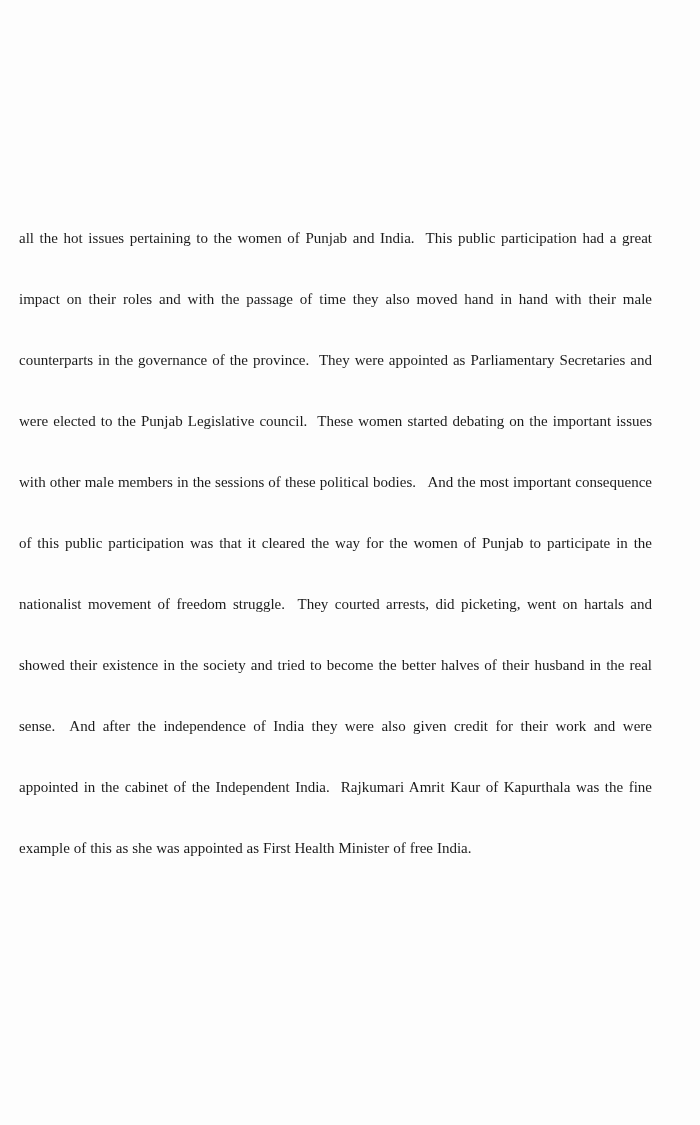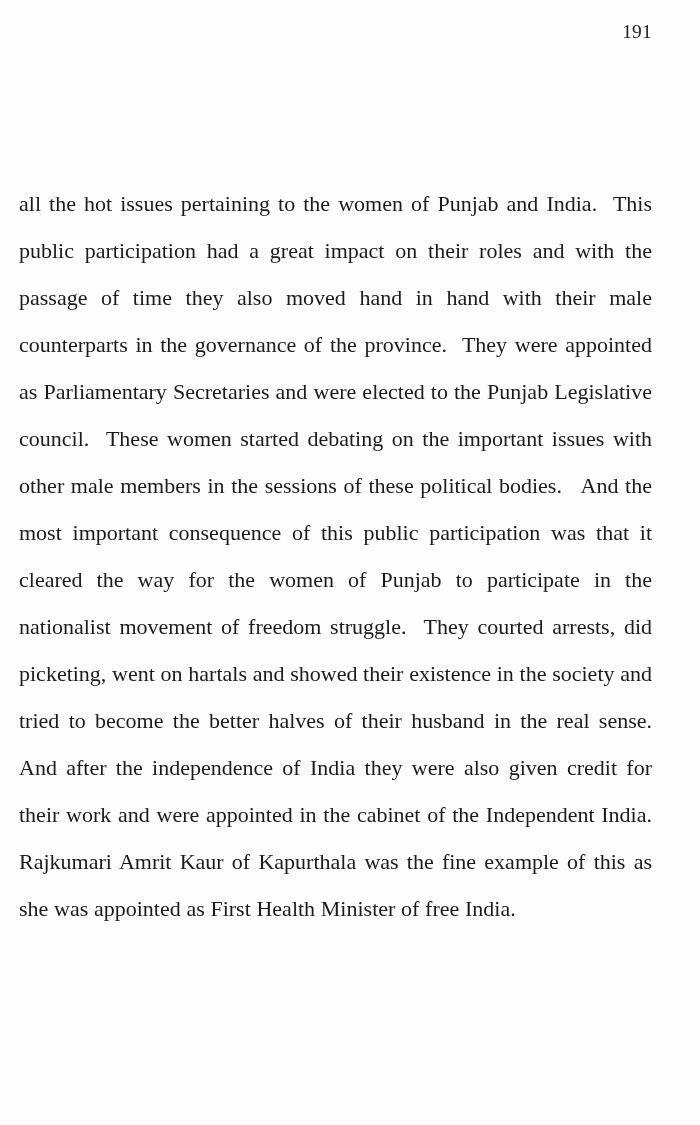--- a/index.html
+++ b/index.html
@@ -43,43 +43,40 @@
     color: #222222;
     letter-spacing: 0.2px;
   }
 
   
   #body-text {
     position: absolute;
     top: 86px;
     left: 19px;
     width: 633px;
-    font-size: 22px;
-    line-height: 47px;
+    font-size: 15px;
+    line-height: 61px;
     text-align: justify;
     text-justify: inter-word;
     color: #1b1b1b;
     white-space: pre-wrap;
     word-spacing: 0.2px;
     hyphens: none;
     -webkit-hyphens: none;
   }
   
   #body-text p {
     margin: 0;
     text-align: justify;
     text-align-last: left;
   }
 </style>
 </head>
 <body>
 
 <div id="page">
 
-  <div id="page-number-area">
-    <span id="page-number">191</span>
-  </div>
 
   <div id="body-text">
     <p>all the hot issues pertaining to the women of Punjab and India.  This public participation had a great impact on their roles and with the passage of time they also moved hand in hand with their male counterparts in the governance of the province.  They were appointed as Parliamentary Secretaries and were elected to the Punjab Legislative council.  These women started debating on the important issues with other male members in the sessions of these political bodies.   And the most important consequence of this public participation was that it cleared the way for the women of Punjab to participate in the nationalist movement of freedom struggle.  They courted arrests, did picketing, went on hartals and showed their existence in the society and tried to become the better halves of their husband in the real sense.  And after the independence of India they were also given credit for their work and were appointed in the cabinet of the Independent India.  Rajkumari Amrit Kaur of Kapurthala was the fine example of this as she was appointed as First Health Minister of free India.</p>
   </div>
 
 </div>
 
 </body></html>

